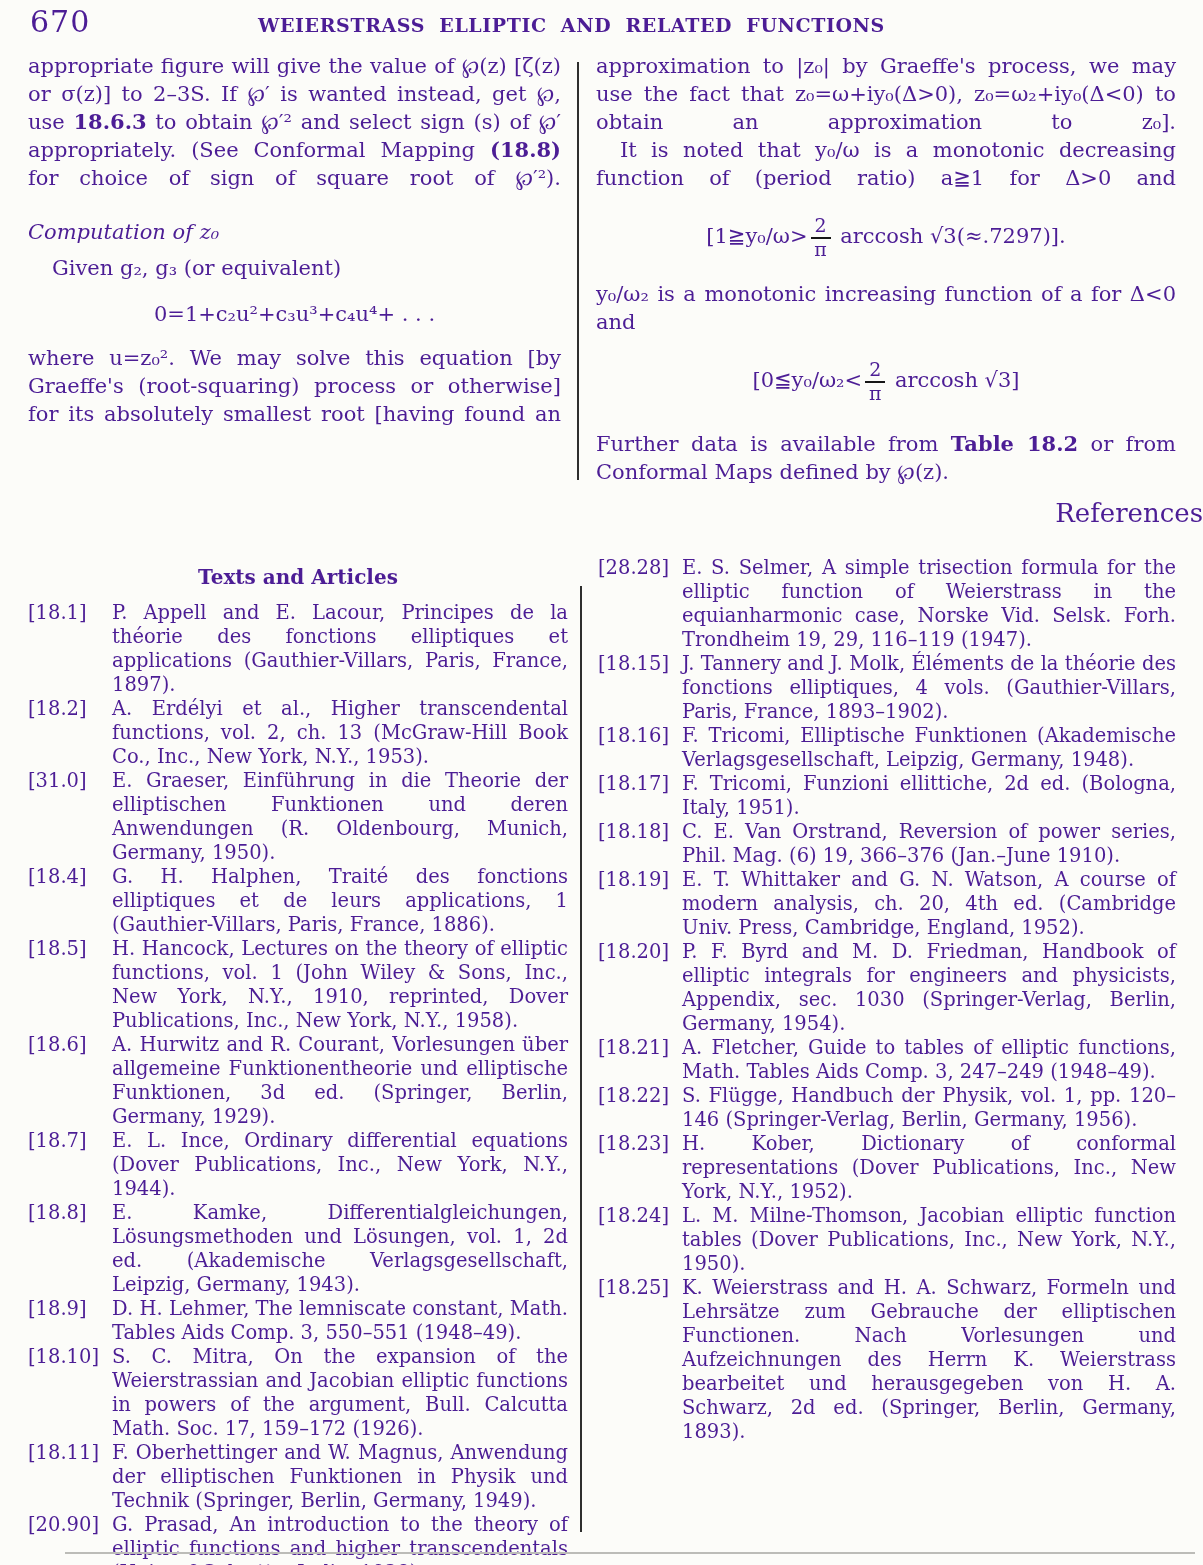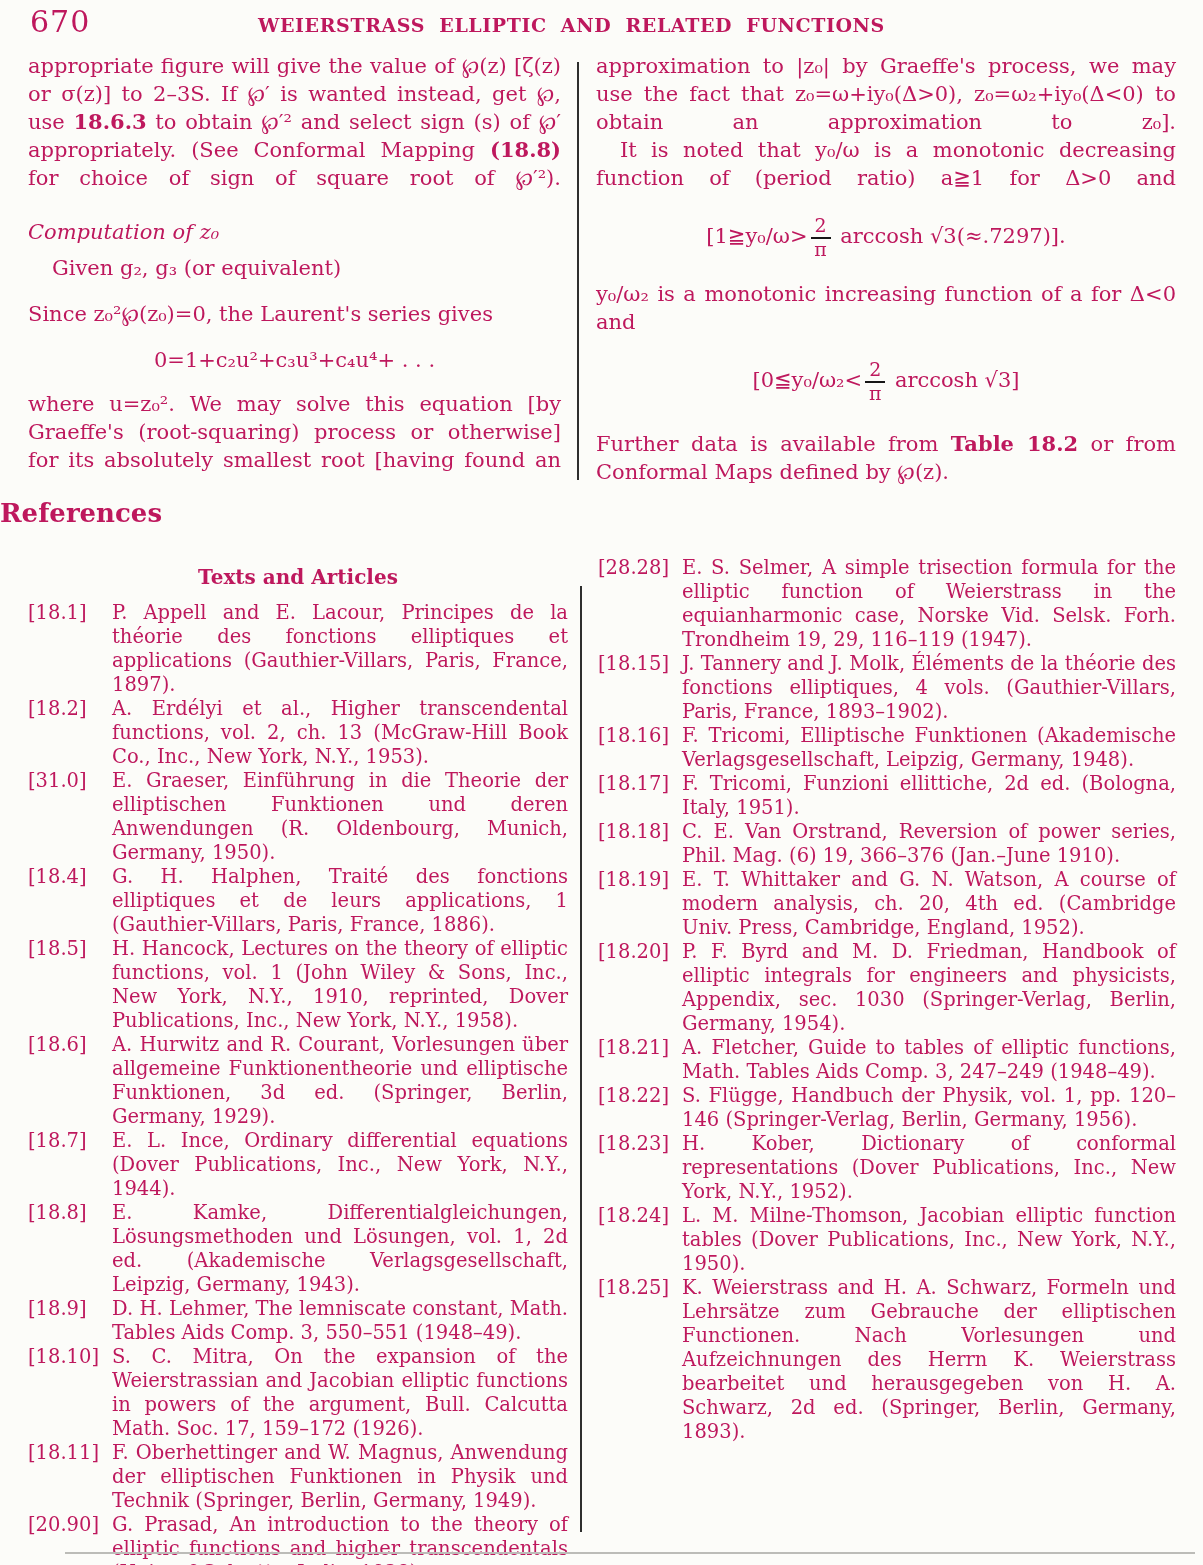--- a/index.html
+++ b/index.html
@@ -1,21 +1,21 @@
 <!DOCTYPE html>
 <html><head>
 <meta charset="utf-8">
 <style>
   html,body{margin:0;padding:0;background:#e8e8e6;}
   #page{
     position:relative;
     width:1203px;height:1565px;
     margin:0 auto;
     background:#fcfcf9;
-    color:#be185d;
+    color:#4c1d95;
     font-family:"DejaVu Serif", serif;
     overflow:hidden;
   }
   
   .pageno{
     position:absolute;left:30px;top:4px;
     font-size:30px;letter-spacing:1px;
   }
   .runhead{
     position:absolute;left:0;right:60px;top:14px;
@@ -52,22 +52,22 @@
     text-align:center;line-height:1.05;
     font-size:19px;margin:0 3px;
   }
   .frac .num{display:block;border-bottom:2px solid #161616;padding:0 4px 1px 4px;}
   .frac .den{display:block;padding-top:1px;}
   
   .b{font-weight:bold;}
   
   .refs-title{
     position:absolute;left:0;right:0;top:498px;
-    margin:0;text-align:left;
-    font-size:26px;font-weight:bold;
+    margin:0;text-align:right;
+    font-size:26px;font-weight:normal;
   }
   .refs{position:absolute;font-size:19.5px;line-height:24px;}
   .refs-left{left:28px;top:556px;width:540px;}
   .refs-right{left:598px;top:556px;width:578px;}
   .refs h3{
     margin:9px 0 12px 0;text-align:center;
     font-size:20px;font-weight:bold;
   }
   .refs h3.guides{margin:40px 0 26px 0;}
   .ref{
@@ -84,21 +84,20 @@
 
   <div class="pageno">670</div>
   <div class="runhead">WEIERSTRASS ELLIPTIC AND RELATED FUNCTIONS</div>
 
   <div class="vrule vrule-top"></div>
 
   <section class="ltop">
     <p class="just last-just"><span>appropriate figure will give the value of ℘(z) [ζ(z) or σ(z)] to 2–3S.  If ℘′ is wanted instead, get ℘, use </span><span class="b">18.6.3</span><span> to obtain ℘′² and select sign (s) of ℘′ appropriately.  (See Conformal Mapping </span><span class="b">(18.8)</span><span> for choice of sign of square root of ℘′²).</span></p>
     <p class="comp-heading">Computation of z₀</p>
     <p class="indent-line">Given g₂, g₃ (or equivalent)</p>
-    <p class="since-line just">Since z₀²℘(z₀)=0, the Laurent's series gives</p>
     <p class="equation">0=1+c₂u²+c₃u³+c₄u⁴+ . . .</p>
     <p class="just last-just gap-top">where u=z₀².  We may solve this equation [by Graeffe's (root-squaring) process or otherwise] for its absolutely smallest root [having found an</p>
   </section>
 
   <section class="rtop">
     <p class="just last-just">approximation to |z₀| by Graeffe's process, we may use the fact that z₀=ω+iy₀(Δ&gt;0),  z₀=ω₂+iy₀(Δ&lt;0) to obtain an approximation to z₀].</p>
     <p class="just last-just first-indent">It is noted that y₀/ω is a monotonic decreasing function of (period ratio) a≧1 for Δ&gt;0 and</p>
     <p class="equation tall"><span>[1≧y₀/ω&gt;</span><span class="frac"><span class="num">2</span><span class="den">π</span></span><span> arccosh √3(≈.7297)].</span></p>
     <p class="just">y₀/ω₂ is a monotonic increasing function of a for Δ&lt;0 and</p>
     <p class="equation tall"><span>[0≦y₀/ω₂&lt;</span><span class="frac"><span class="num">2</span><span class="den">π</span></span><span> arccosh √3]</span></p>

